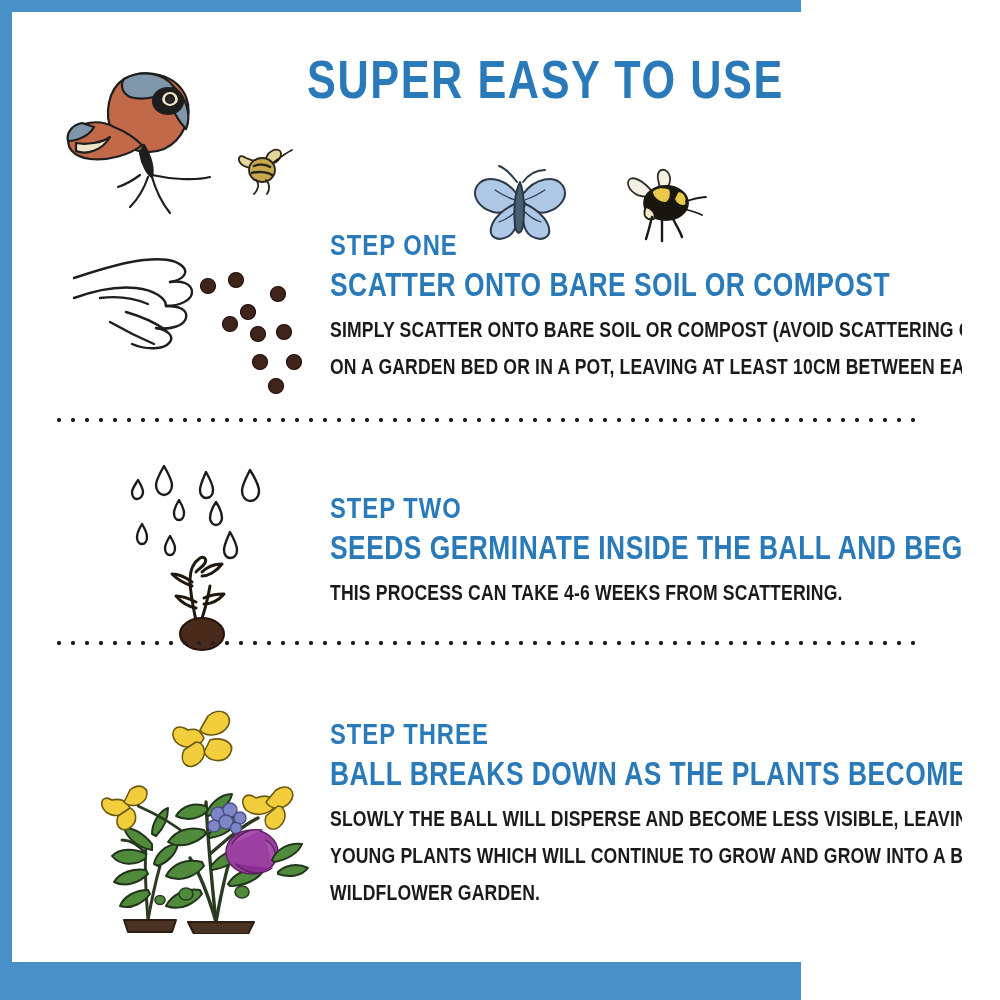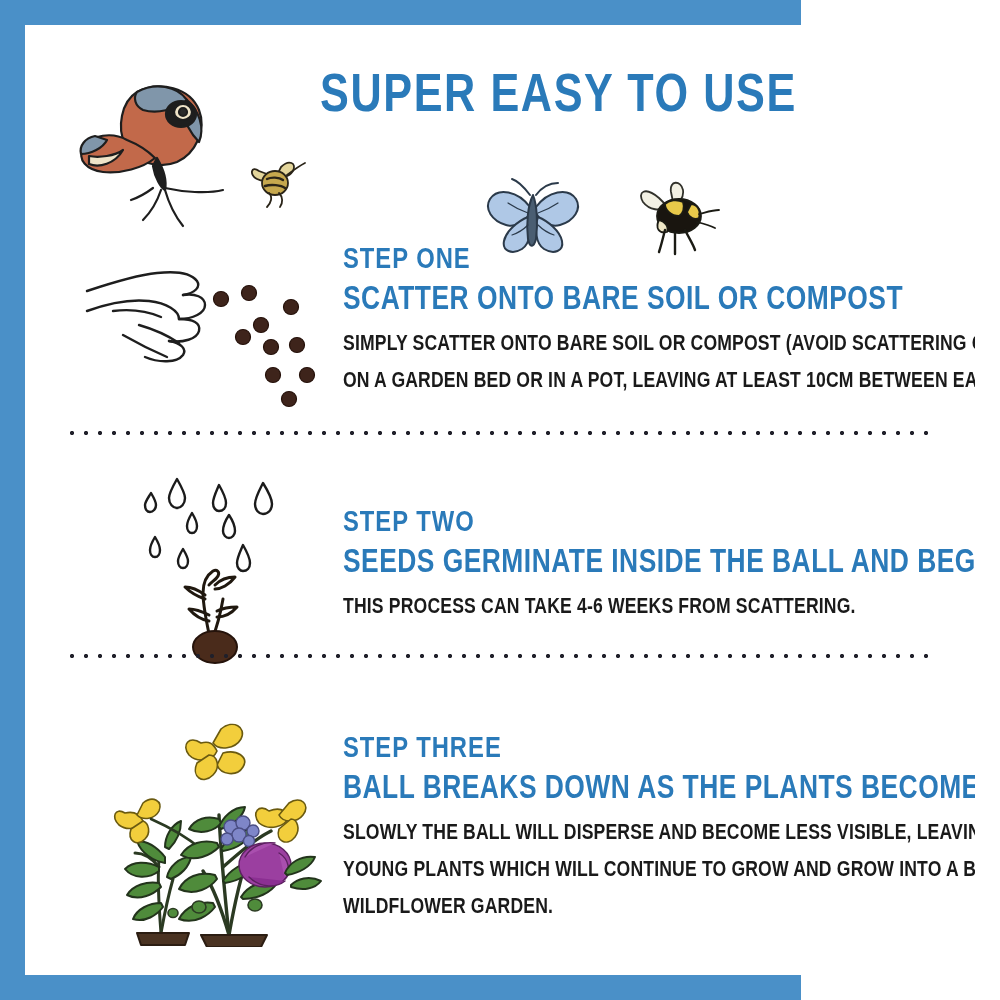--- a/index.html
+++ b/index.html
@@ -9,21 +9,21 @@
     height: 1000px;
     overflow: hidden;
     font-family: "Liberation Sans", sans-serif;
   }
 
   #poster {
     position: relative;
     width: 801px;
     height: 1000px;
     background: #4A90C8;
-    padding: 25px;
+    padding: 12px;
   }
 
   #canvas {
     position: relative;
     width: 950px;
     height: 950px;
     background: #FFFFFF;
     overflow: hidden;
   }
 

